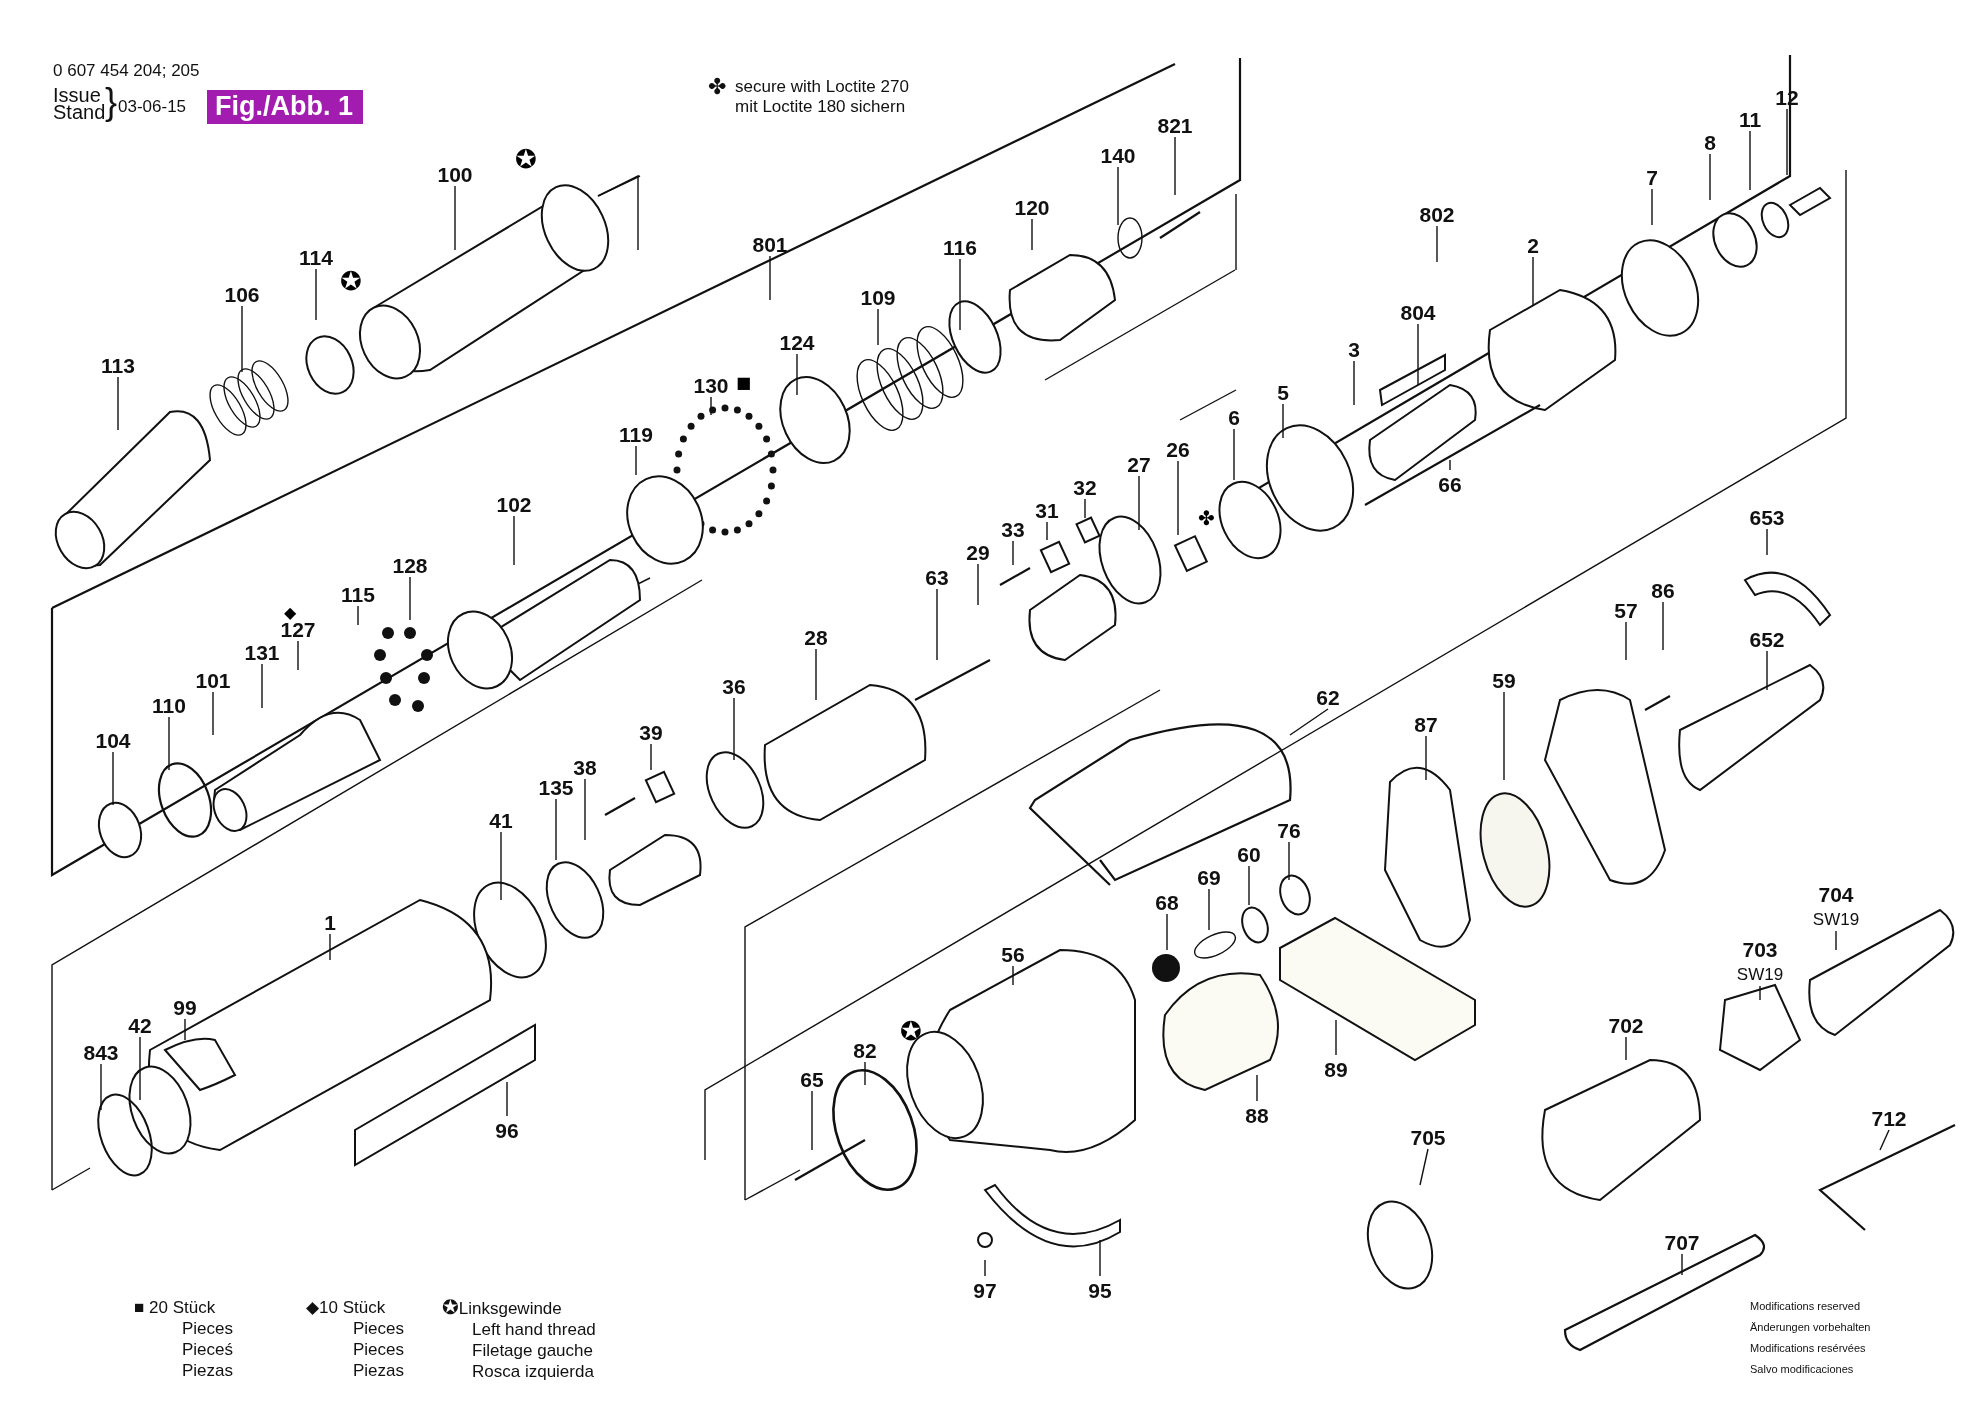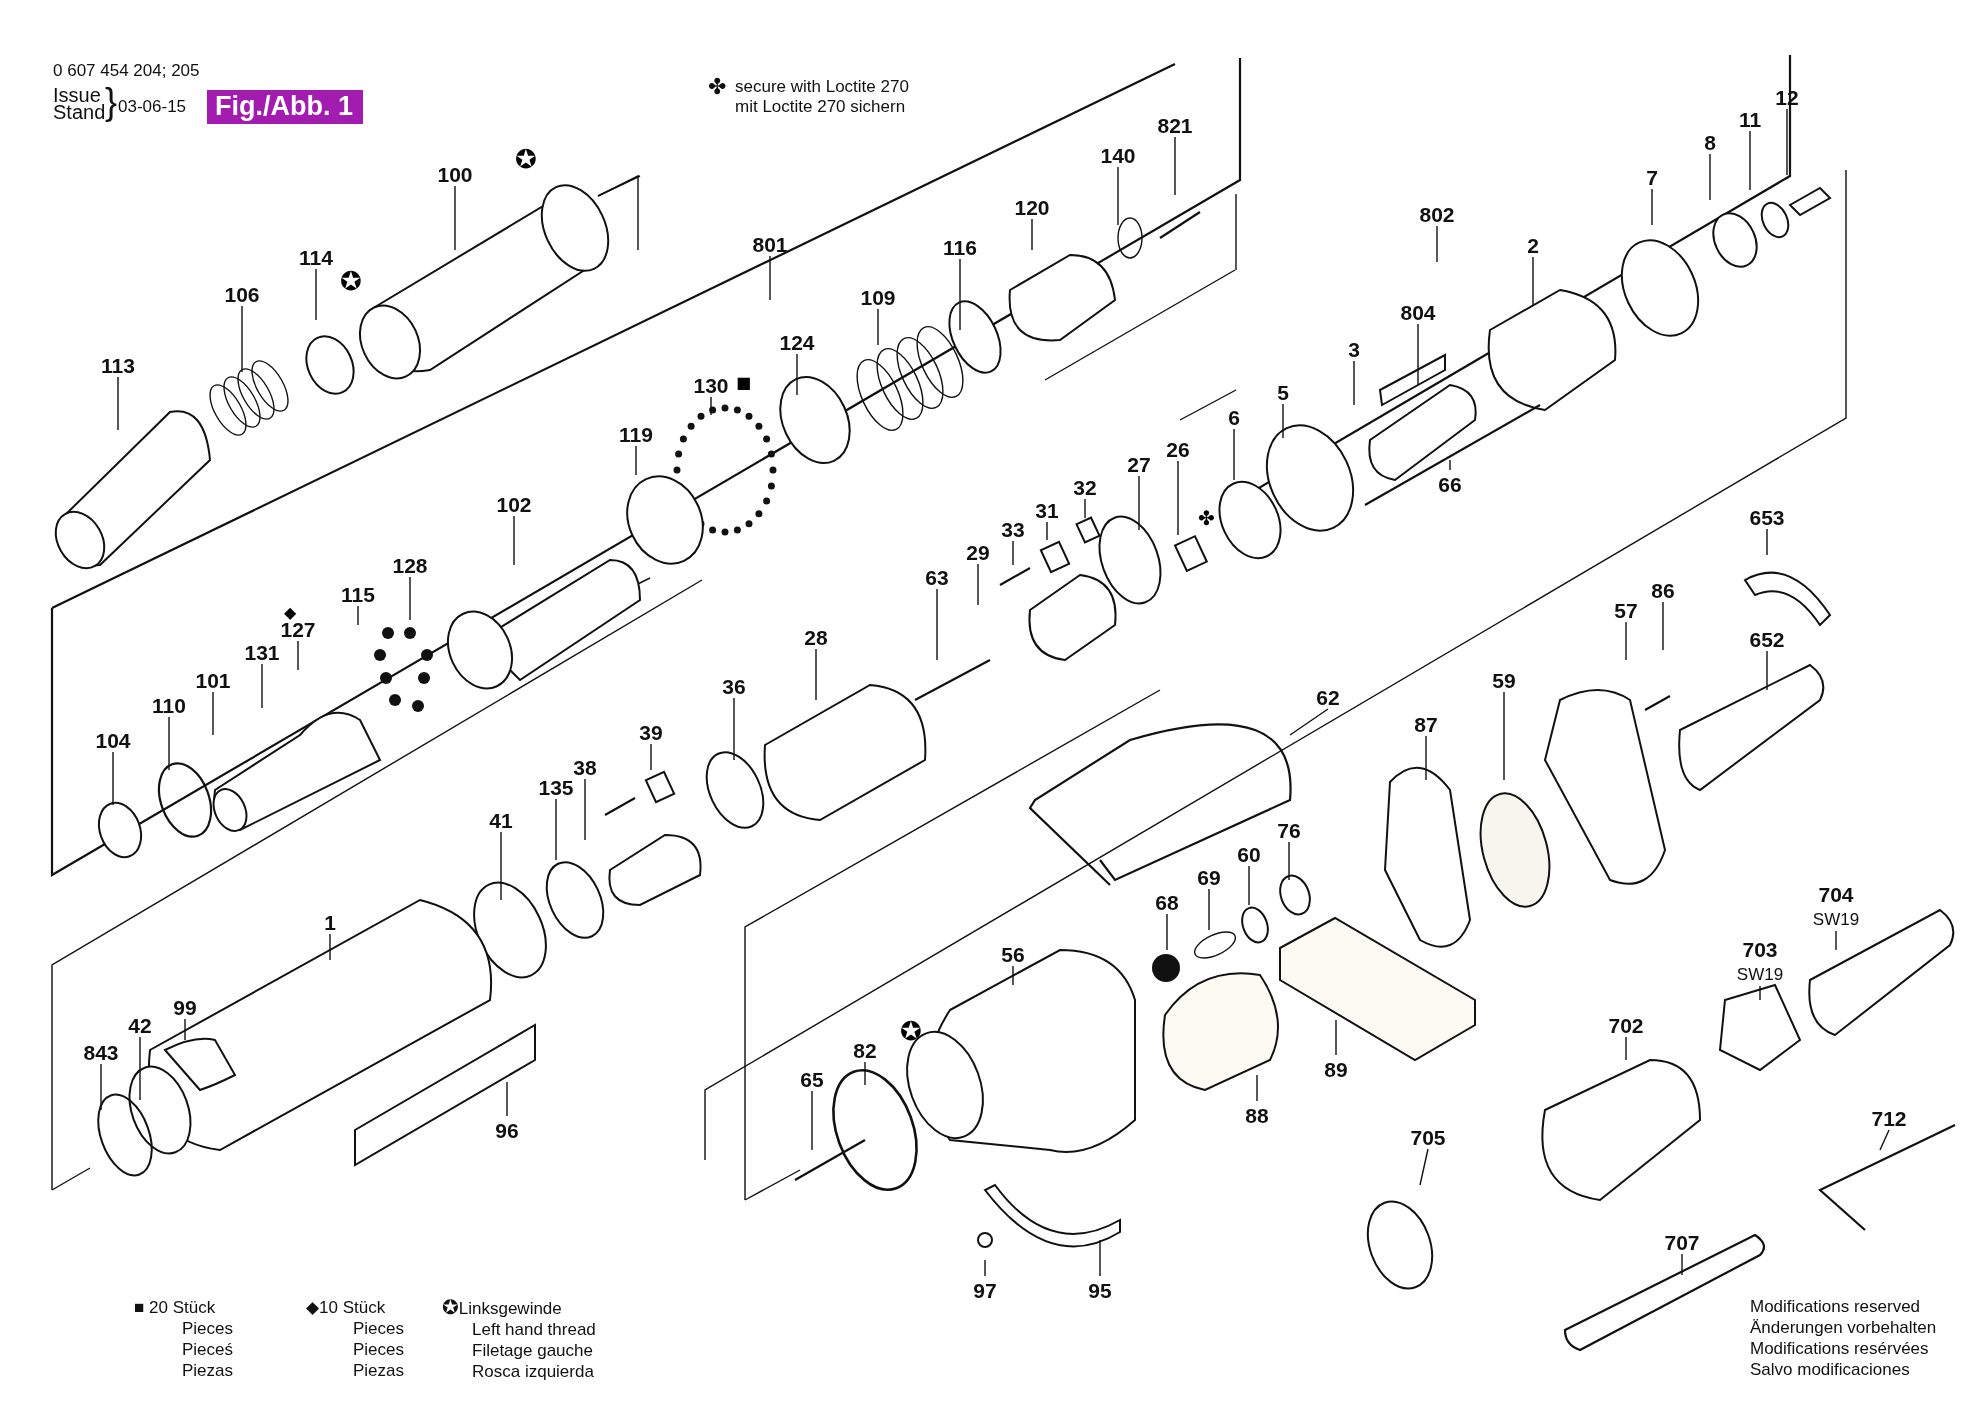--- a/index.html
+++ b/index.html
@@ -11,21 +11,21 @@
   .hdr-brace { position: absolute; left: 105px; top: 84px; font-size: 36px; font-weight: 300; line-height: 36px; }
   .hdr-date { position: absolute; left: 118px; top: 97px; font-size: 17px; }
   .fig-badge { position: absolute; left: 207px; top: 90px; background: #a21caf; color: #fff;
                font-weight: bold; font-size: 27px; padding: 1px 10px 2px 8px; }
   .loctite { position: absolute; left: 735px; top: 77px; font-size: 17px; line-height: 20px; }
   .loctite .sym { position: absolute; left: -27px; top: 0px; font-size: 22px; }
   .loctite .l1, .loctite .l2 { display: block; }
   .legend-col { position: absolute; top: 1297px; font-size: 17px; line-height: 21px; }
   .legend-col span { display: block; }
   .legend-col .ind { padding-left: 38px; }
-  .mods { position: absolute; left: 1750px; top: 1296px; font-size: 17px; line-height: 21px; }
+  .mods { position: absolute; left: 1750px; top: 1296px; font-size: 11px; line-height: 21px; }
   .mods span { display: block; }
   .plabel { font-family: "Liberation Sans", sans-serif; font-weight: bold; font-size: 21px; fill: #111; }
   .sw { font-family: "Liberation Sans", sans-serif; font-size: 17px; fill: #111; }
   .ln { stroke: #111; stroke-width: 2.2; fill: none; }
   .thin { stroke: #111; stroke-width: 1.4; fill: none; }
   .part { stroke: #111; stroke-width: 2; fill: #fff; }
   .dot { fill: #111; }
 </style>
 </head>
 <body>
@@ -37,21 +37,21 @@
     <div>Issue</div>
     <div>Stand</div>
   </div>
   <div class="hdr-brace">}</div>
   <div class="hdr-date">03-06-15</div>
   <div class="fig-badge">Fig./Abb. 1</div>
 
   <div class="loctite">
     <span class="sym">✤</span>
     <span class="l1">secure with Loctite 270</span>
-    <span class="l2">mit Loctite 270 sichern</span>
+    <span class="l2">mit Loctite 180 sichern</span>
   </div>
 
   <svg id="diagram" width="1984" height="1428" viewBox="0 0 1984 1428" style="position:absolute;left:0;top:0;">
 
     <g>
       <polyline class="ln" points="52,608 52,875 1240,180 1240,58"></polyline>
       <line class="ln" x1="52" y1="608" x2="1175" y2="64"></line>
       <polyline class="thin" points="545,630 650,578"></polyline>
       <line class="thin" x1="640" y1="176" x2="598" y2="196"></line>
       <polyline class="thin" points="598,196 638,176 638,250"></polyline>

